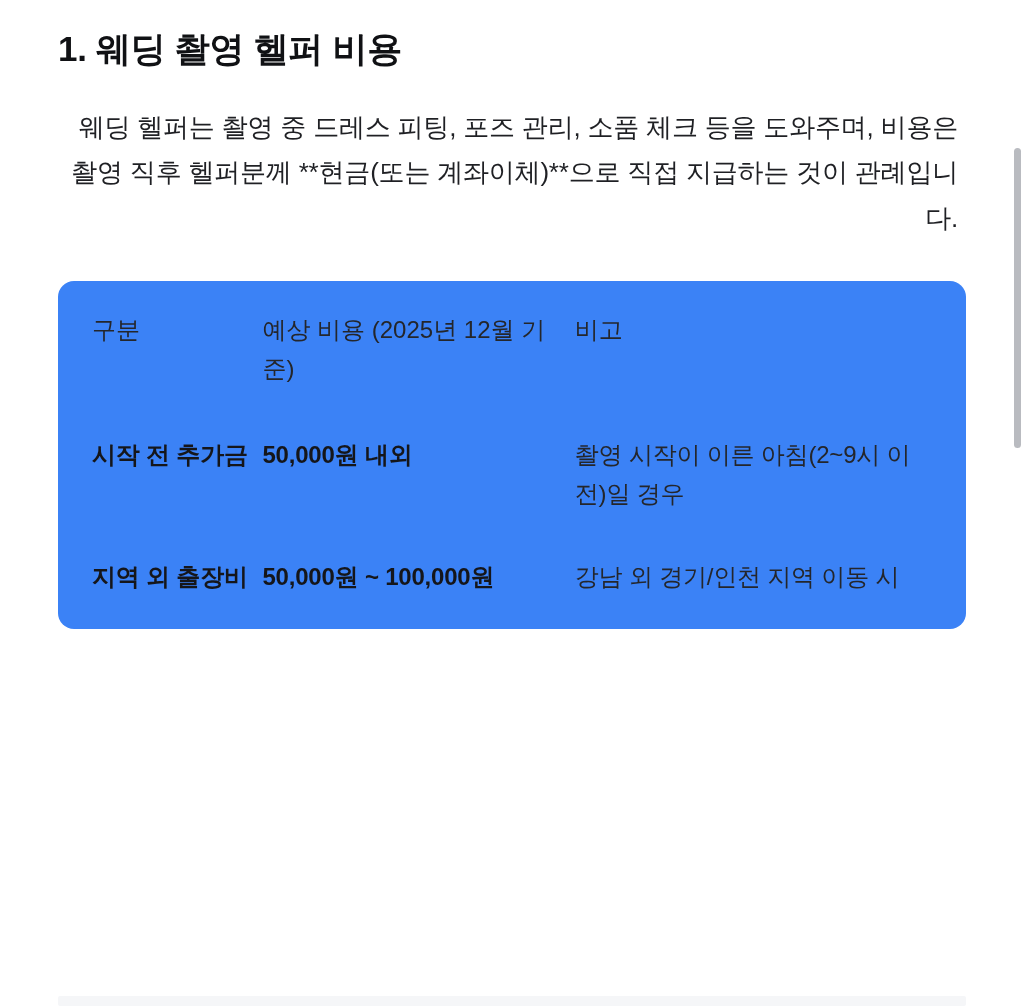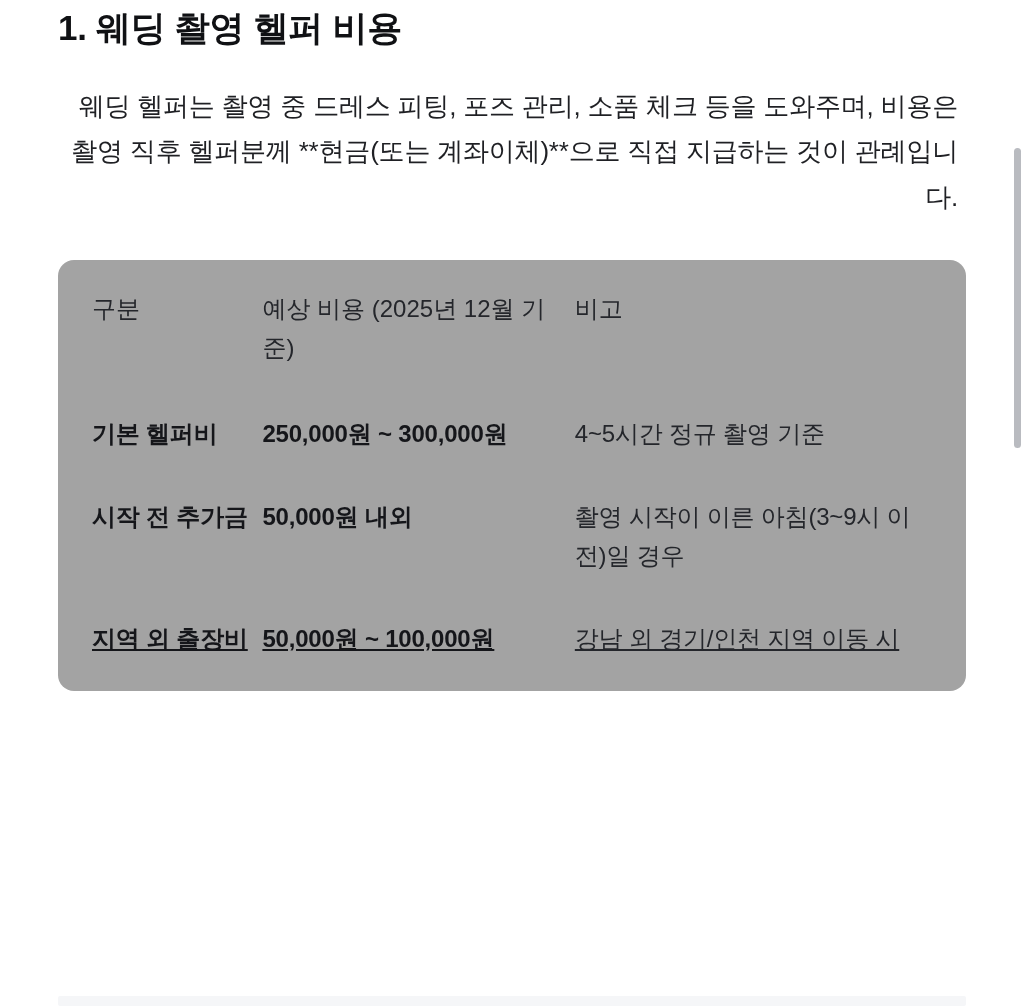--- a/index.html
+++ b/index.html
@@ -10,21 +10,21 @@
     font-family: "Liberation Sans", "DejaVu Sans", sans-serif;
   }
   body {
     width: 1024px;
     height: 1006px;
     position: relative;
     overflow: hidden;
   }
 
   .page {
-    padding: 6px 58px 0 58px;
+    padding: 27px 58px 0 58px;
     width: 1024px;
   }
 
   .heading {
     font-size: 35px;
     font-weight: bold;
     color: #101114;
     letter-spacing: -0.3px;
     margin: 0 0 34px 0;
     line-height: 1.25;
@@ -34,21 +34,21 @@
     font-size: 26px;
     line-height: 1.75;
     color: #1f2024;
     margin: 0 0 40px 0;
     letter-spacing: -0.2px;
     max-width: 900px;
     text-align: right;
   }
 
   .table-card {
-    background: #a3a3a3;
+    background: #3b82f6;
     border-radius: 16px;
     padding: 26px 30px 22px 30px;
     width: 908px;
   }
 
   table.cost-table {
     width: 100%;
     border-collapse: collapse;
     table-layout: fixed;
   }
@@ -77,21 +77,20 @@
   }
 
   table.cost-table td.label,
   table.cost-table td.value {
     font-weight: bold;
     color: #15161a;
   }
 
   table.cost-table tr.last-row td {
     padding-bottom: 10px;
-    text-decoration: underline;
   }
 
   .card-bottom-line {
     position: absolute;
     left: 58px;
     top: 996px;
     width: 908px;
     height: 10px;
     background: #f5f6f8;
     border-radius: 2px;
@@ -134,28 +133,23 @@
       </colgroup>
       <thead>
         <tr>
           <th>구분</th>
           <th>예상 비용 (2025년 12월 기준)</th>
           <th>비고</th>
         </tr>
       </thead>
       <tbody>
         <tr>
-          <td class="label">기본 헬퍼비</td>
-          <td class="value">250,000원 ~ 300,000원</td>
-          <td class="note">4~5시간 정규 촬영 기준</td>
-        </tr>
-        <tr>
           <td class="label">시작 전 추가금</td>
           <td class="value">50,000원 내외</td>
-          <td class="note">촬영 시작이 이른 아침(3~9시 이전)일 경우</td>
+          <td class="note">촬영 시작이 이른 아침(2~9시 이전)일 경우</td>
         </tr>
         <tr class="last-row">
           <td class="label">지역 외 출장비</td>
           <td class="value">50,000원 ~ 100,000원</td>
           <td class="note">강남 외 경기/인천 지역 이동 시</td>
         </tr>
       </tbody>
     </table>
   </div>
 </div>

